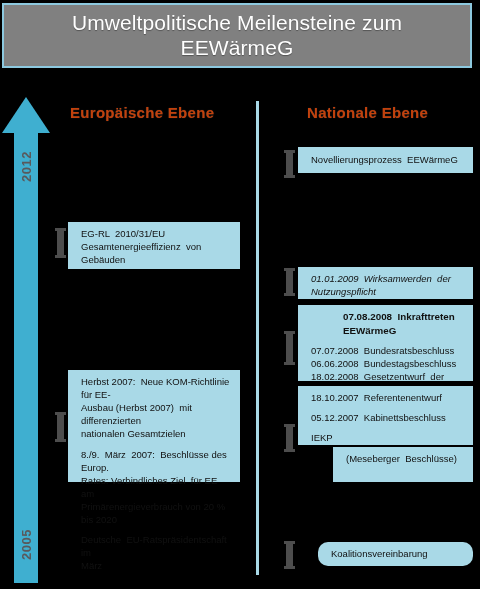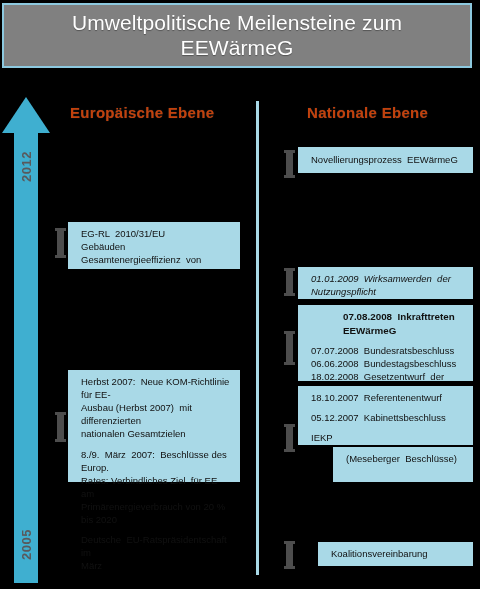--- a/index.html
+++ b/index.html
@@ -165,22 +165,22 @@
   </div>
 
   <div class="col-header col-header-eu">Europäische Ebene</div>
   <div class="col-header col-header-nat">Nationale Ebene</div>
 
   <div class="divider"></div>
 
   <div class="marker" style="left:57px; top:228px; height:30px;"></div>
   <div class="box" style="left:68px; top:222px; width:172px; height:47px;">
       <p>EG-RL  2010/31/EU</p>
+      <p>Gesamtenergieeffizienz  von</p>
       <p>Gebäuden</p>
-      <p>Gesamtenergieeffizienz  von</p>
     </div>
 
   <div class="marker" style="left:57px; top:412px; height:30px;"></div>
   <div class="box" style="left:68px; top:370px; width:172px; height:112px;">
       <p>Herbst 2007:  Neue KOM-Richtlinie für EE-</p>
       <p>Ausbau (Herbst 2007)  mit differenzierten</p>
       <p>nationalen Gesamtzielen</p>
       <p class="gap-before">8./9.  März  2007:  Beschlüsse des Europ.</p>
       <p>Rates: Verbindliches Ziel  für EE am</p>
       <p>Primärenergieverbrauch von 20 %  bis 2020</p>
@@ -213,17 +213,17 @@
       <p>18.10.2007  Referentenentwurf</p>
       <p class="gap-before">05.12.2007  Kabinettsbeschluss</p>
       <p class="gap-before">IEKP</p>
     </div>
 
   <div class="box" style="left:333px; top:447px; width:140px; height:35px;">
       <p>(Meseberger  Beschlüsse)</p>
     </div>
 
   <div class="marker" style="left:286px; top:541px; height:28px;"></div>
-  <div class="box" style="left:318px; top:542px; width:155px; height:24px; display:flex; align-items:center;">
+  <div class="box" style="left:318px; top:542px; width:155px; height:24px; display:flex; align-items:center;border-radius:10px;">
       <p>Koalitionsvereinbarung</p>
     </div>
 
 </div>
 
 </body></html>

